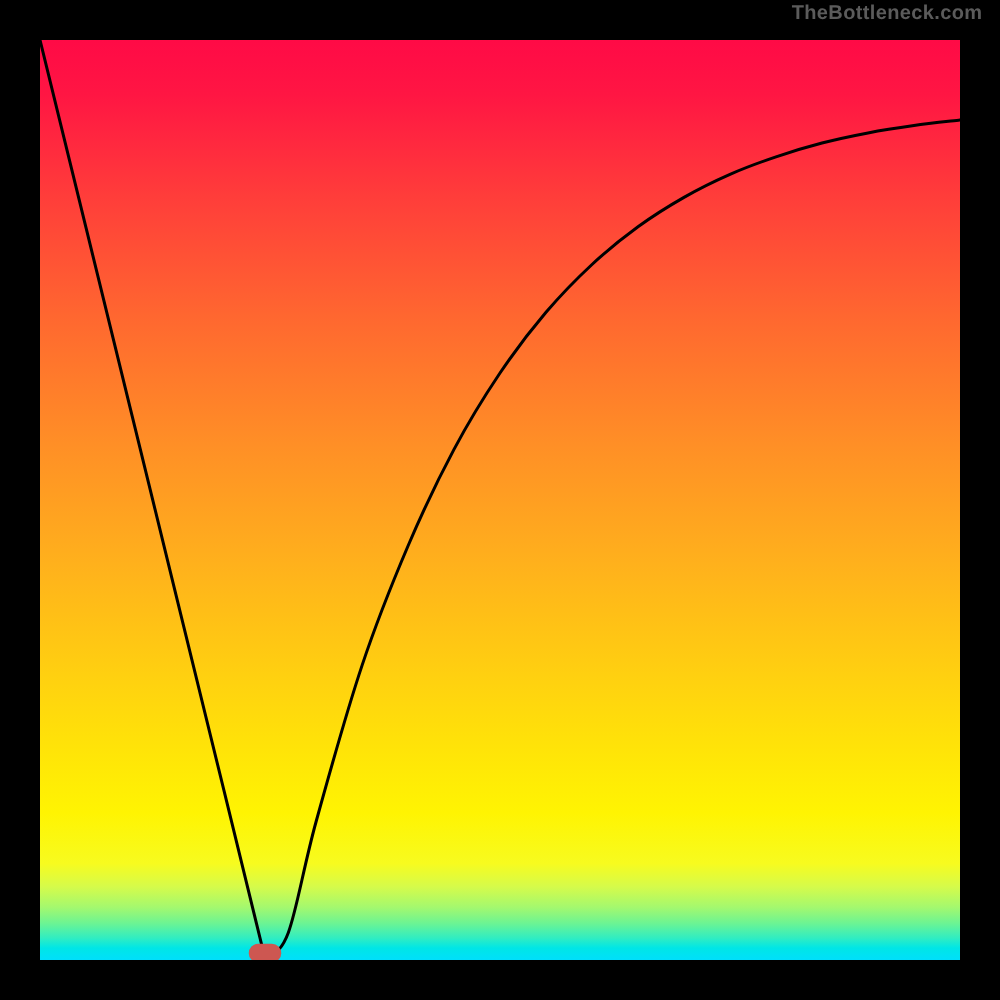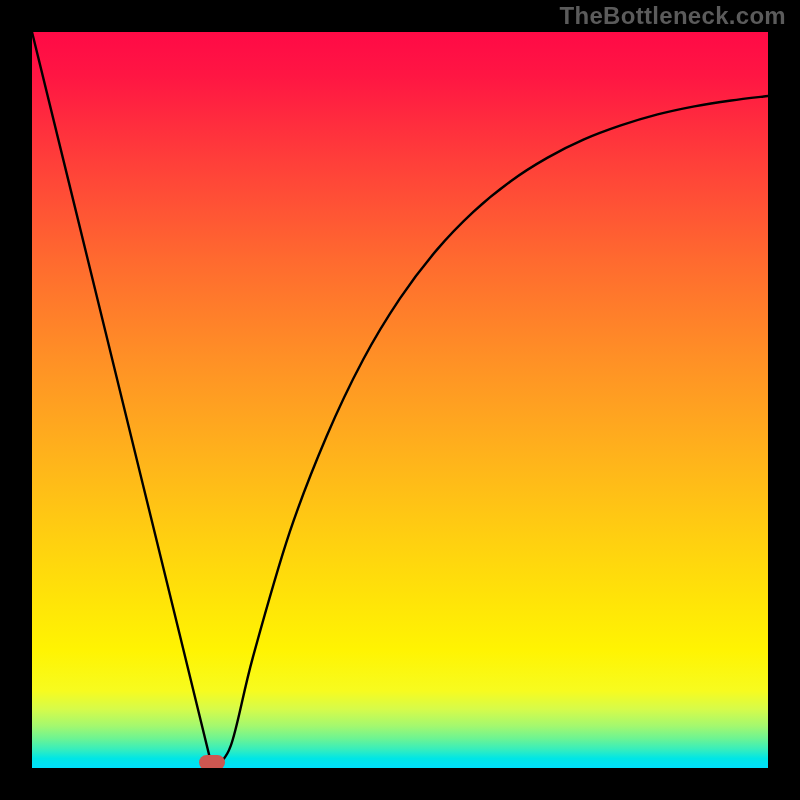--- a/index.html
+++ b/index.html
@@ -17,21 +17,21 @@
     top: 0;
     width: 800px;
     height: 800px;
     background: #000;
   }
   .watermark {
     position: absolute;
     top: 2px;
     right: 14px;
     color: #5b5b5b;
-    font-size: 24px;
+    font-size: 16px;
     font-weight: 600;
     letter-spacing: 0.3px;
     z-index: 50;
   }
   .plot-area {
     position: absolute;
     left: 32px;
     top: 32px;
     width: 736px;
     height: 736px;

